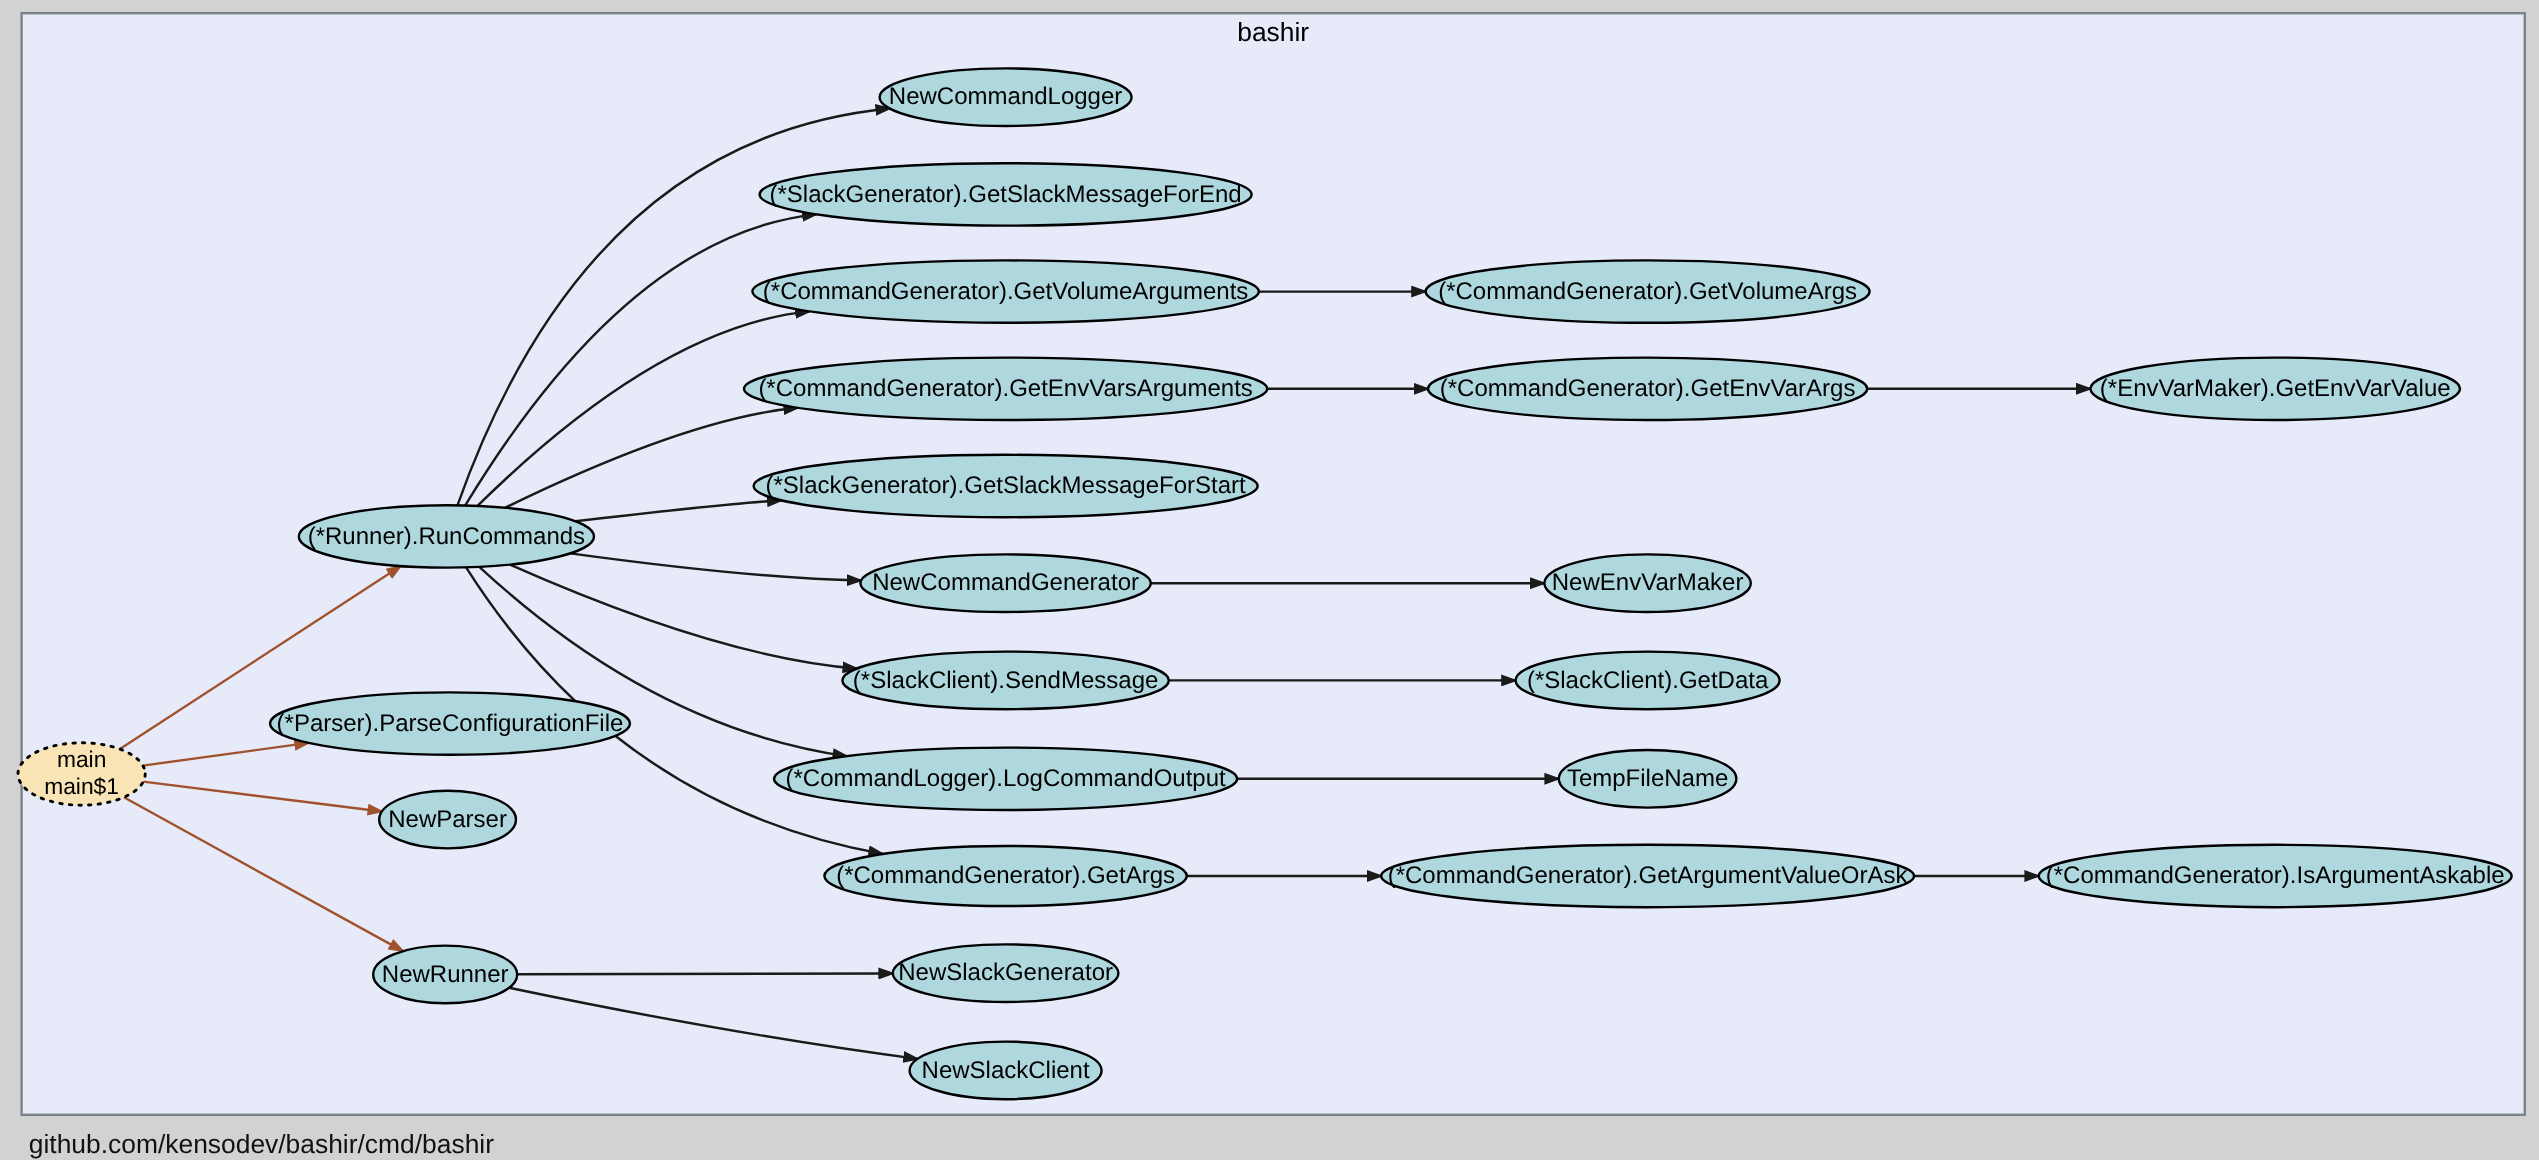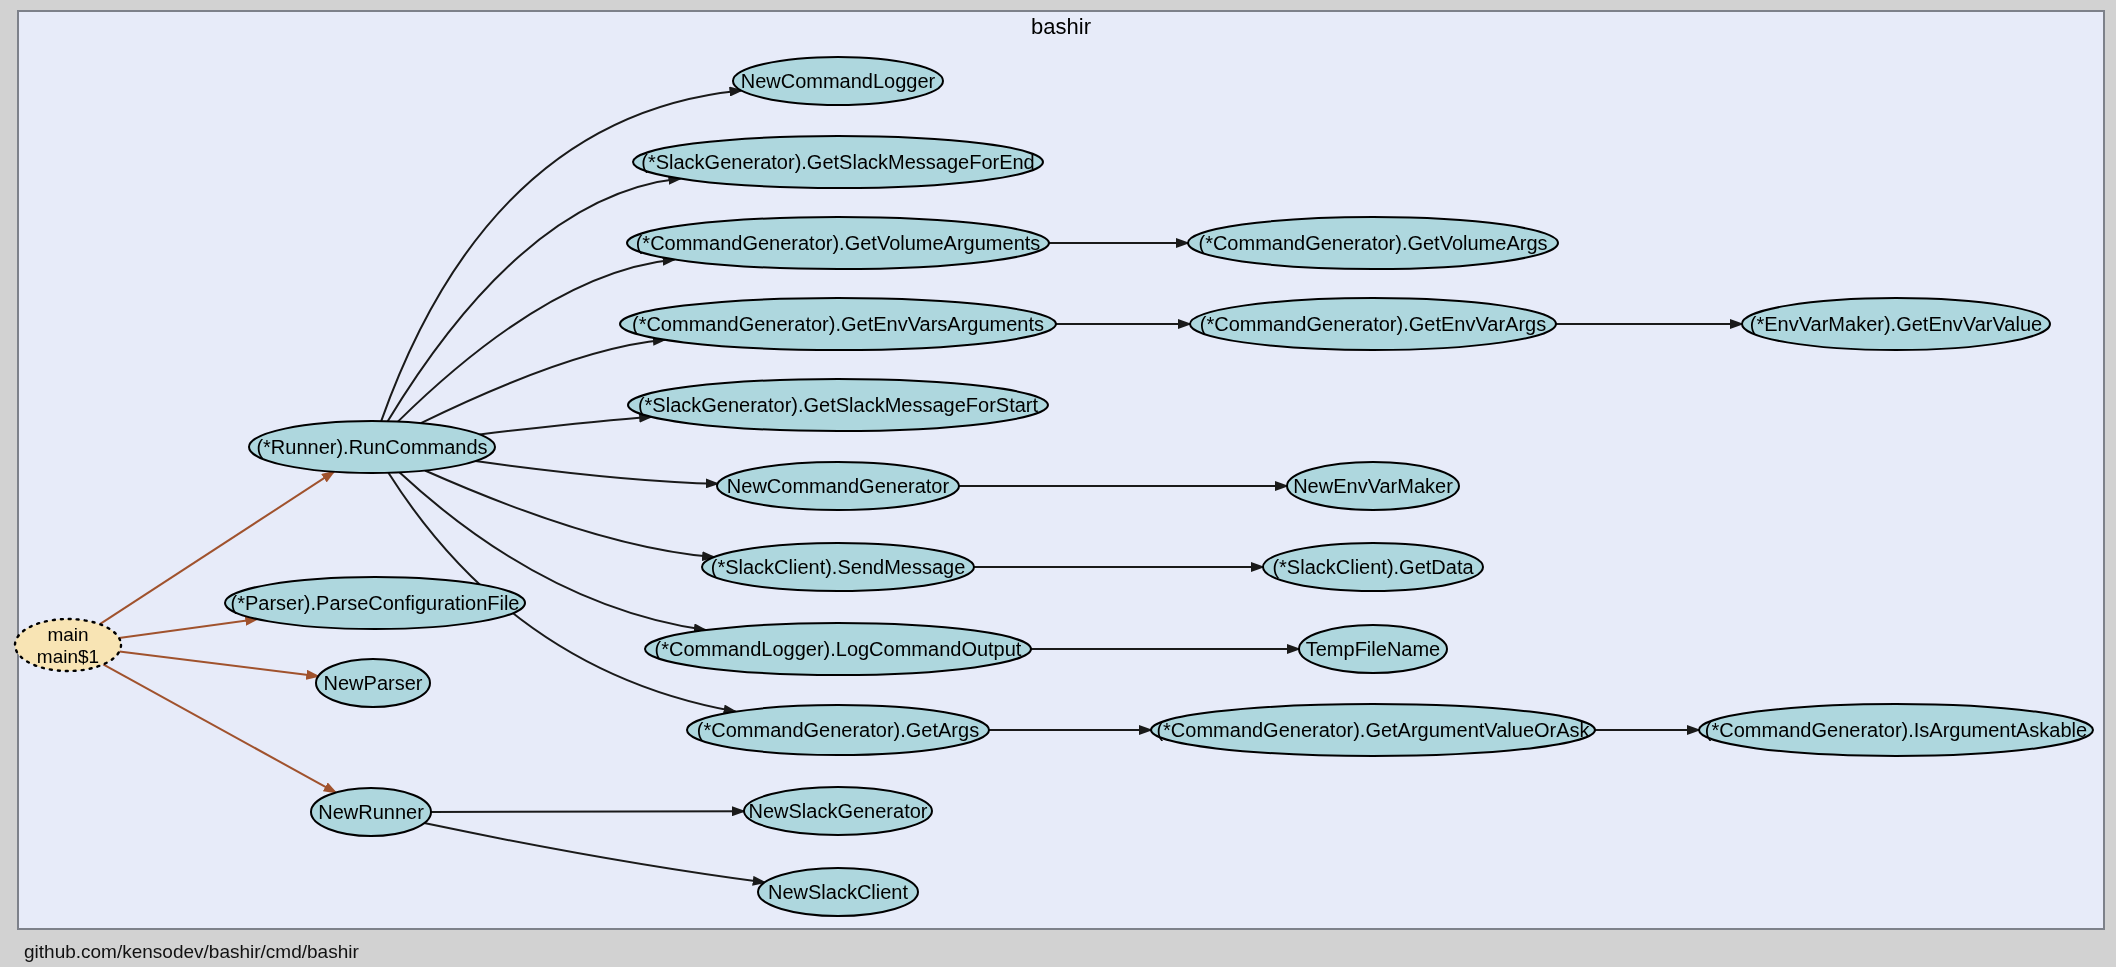--- a/index.html
+++ b/index.html
@@ -12,21 +12,21 @@
   }
   svg { position: absolute; left: 0; top: 0; }
   svg text {
     font-family: "Liberation Sans", sans-serif;
     fill: #000;
   }
   .gfooter {
     position: absolute;
     left: 24px;
     top: 941px;
-    font-size: 19px;
+    font-size: 22px;
     color: #111;
     white-space: nowrap;
   }
 </style>
 </head>
 <body style="background: rgb(210, 210, 210);">
 
 <div class="stage">
   <svg id="graph" width="2116" height="967" viewBox="0 0 2116 967">
       <rect x="18" y="11" width="2086" height="918" fill="#E7EBF9" stroke="#7D818A" stroke-width="2"></rect>

